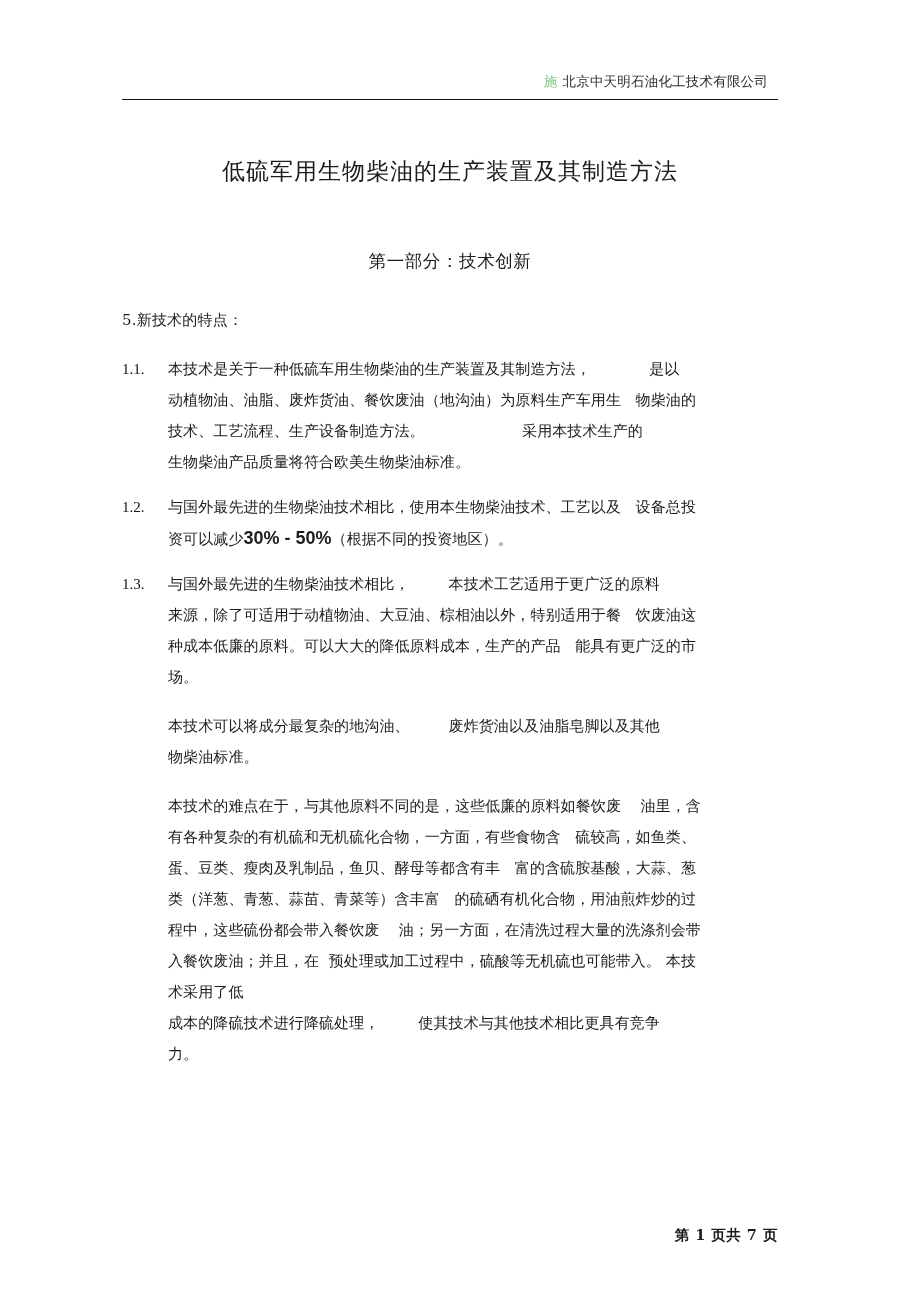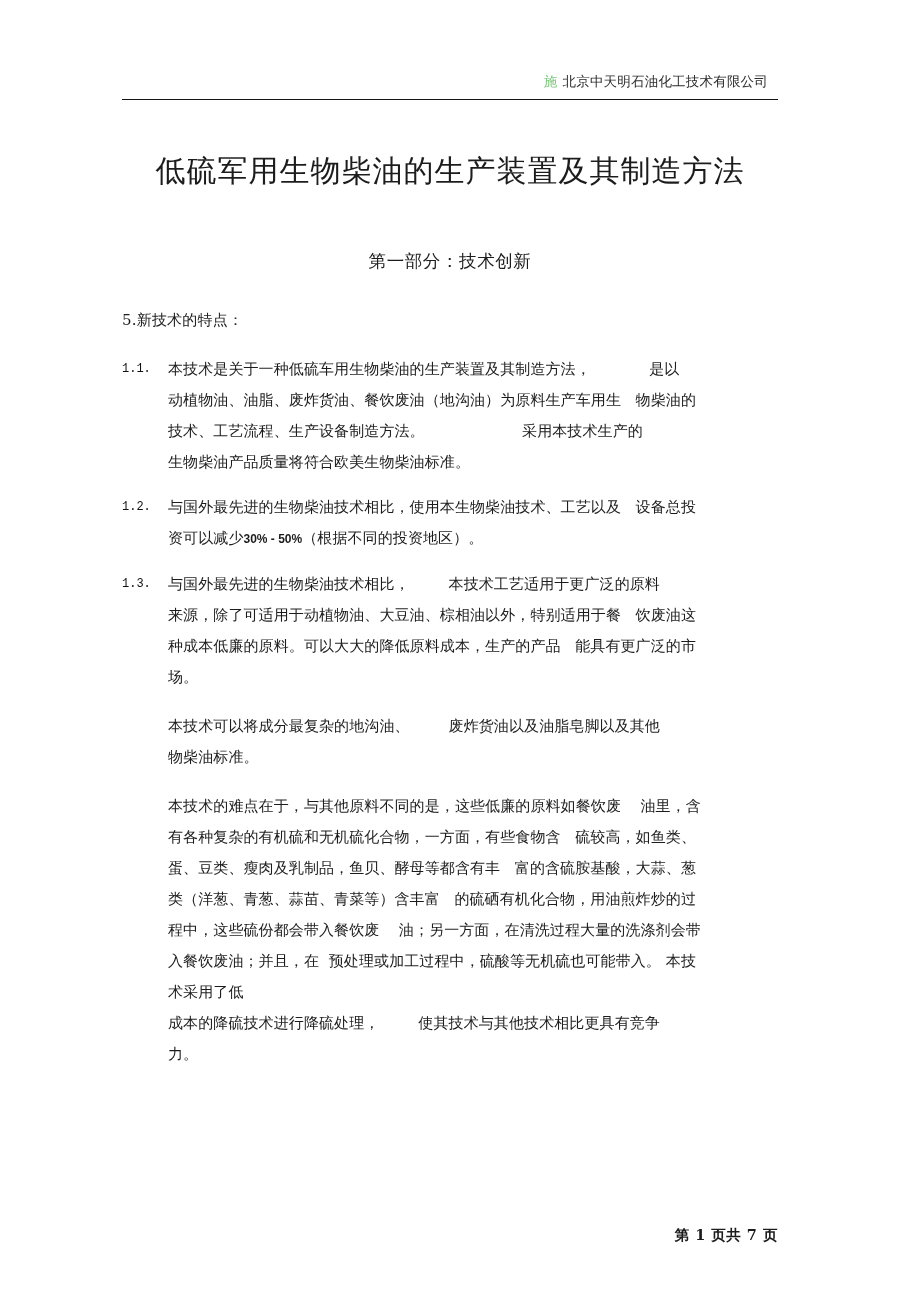--- a/index.html
+++ b/index.html
@@ -52,21 +52,21 @@
     font-size: 13.5px;
   }
 
   
   .doc-title {
     position: absolute;
     left: 122px;
     top: 148px;
     width: 656px;
     text-align: center;
-    font-size: 30px;
+    font-size: 23px;
     line-height: 30px;
     color: #1c1c1c;
     letter-spacing: 1px;
     font-weight: normal;
     margin: 0;
   }
 
   .doc-subtitle {
     position: absolute;
     left: 122px;
@@ -99,22 +99,22 @@
 
   .clause {
     position: relative;
     margin-bottom: 14px;
   }
   .clause-num {
     position: absolute;
     left: 0;
     top: 0;
     width: 42px;
-    font-family: Liberation Mono, monospace;
-    font-size: 12px;
+    font-family: Liberation Serif, serif;
+    font-size: 15px;
     line-height: 31px;
     color: #111111;
   }
   .clause-body {
     margin-left: 46px;
   }
 
   .ln {
     font-size: 15px;
     line-height: 31px;
@@ -124,21 +124,21 @@
   }
 
   .para {
     margin-left: 46px;
     margin-top: 18px;
     margin-bottom: 14px;
   }
 
   .sans {
     font-family: "Liberation Sans", sans-serif;
-    font-size: 12px;
+    font-size: 18px;
     font-weight: bold;
     letter-spacing: 0;
     text-align: right;
   }
   .sans-reg {
     font-family: "Liberation Sans", sans-serif;
     font-size: 14.5px;
     letter-spacing: 0;
   }
 

